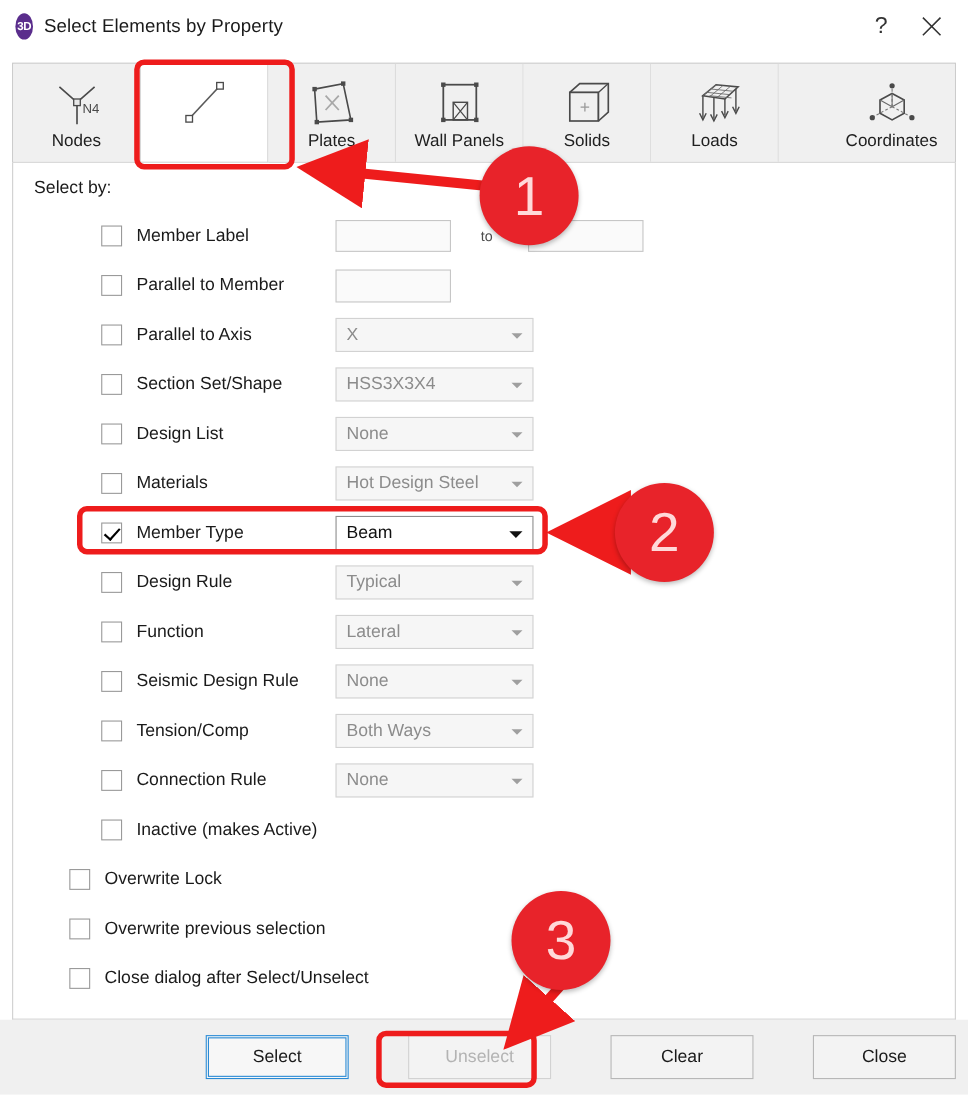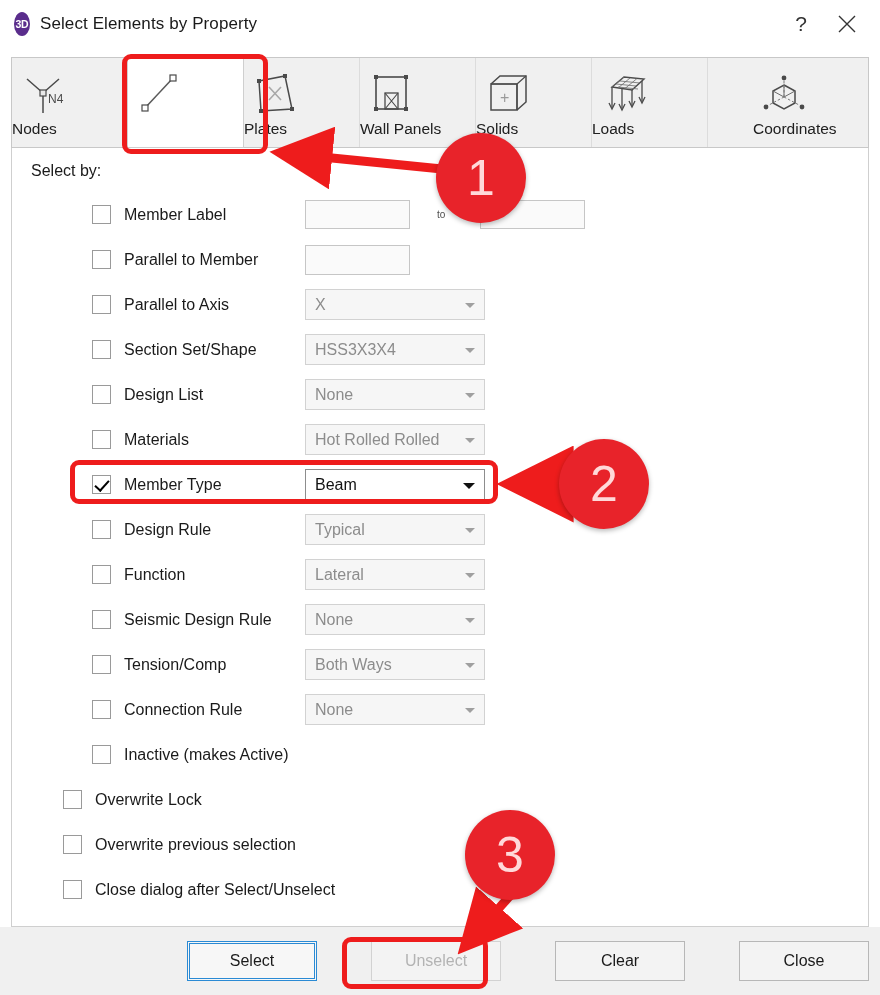--- a/index.html
+++ b/index.html
@@ -52,21 +52,21 @@
   .tabstrip{
     position:absolute;left:11px;top:57px;width:858px;height:91px;
     background:#f0f0f0;
     border:1px solid #c8c8c8;
     box-sizing:border-box;
     display:flex;
   }
   .tab{
     flex:1 1 0;
     display:flex;flex-direction:column;
-    align-items:flex-start;justify-content:flex-start;
+    align-items:center;justify-content:flex-start;
     padding-top:12px;
     box-sizing:border-box;
     border-right:1px solid #dcdcdc;
     position:relative;
     background:#f0f0f0;
     cursor:default;
   }
   .tab:last-child{border-right:none;padding-left:45px;}
   .tab.active{
     background:#ffffff;
@@ -130,21 +130,21 @@
   }
   .control{
     position:absolute;left:293px;
   }
   .txtfield{
     width:105px;height:29px;box-sizing:border-box;
     border:1px solid #c6c6c6;background:#fafafa;
   }
   .to-label{
     position:absolute;left:425px;
-    font-size:10px;color:#4d4d4d;
+    font-size:13px;color:#4d4d4d;
   }
   .txtfield2{
     position:absolute;left:468px;
     width:105px;height:29px;box-sizing:border-box;
     border:1px solid #c6c6c6;background:#fafafa;
   }
   .pmember{
     position:absolute;left:293px;
     width:105px;height:30px;box-sizing:border-box;
     border:1px solid #c6c6c6;background:#fafafa;
@@ -380,21 +380,21 @@
           <span class="arr"></span>
         </div>
       </div>
 
       <div class="row">
         <div class="cb-wrap">
             <div class="cbox"></div>
           </div>
         <div class="row-label">Materials</div>
         <div class="combo">
-          <span>Hot Rolled Rolled</span>
+          <span>Hot Design Steel</span>
           <span class="arr"></span>
         </div>
       </div>
 
       <div class="row">
         <div class="cb-wrap">
             <div class="cbox checked"></div>
           </div>
         <div class="row-label">Member Type</div>
         <div class="combo enabled">

